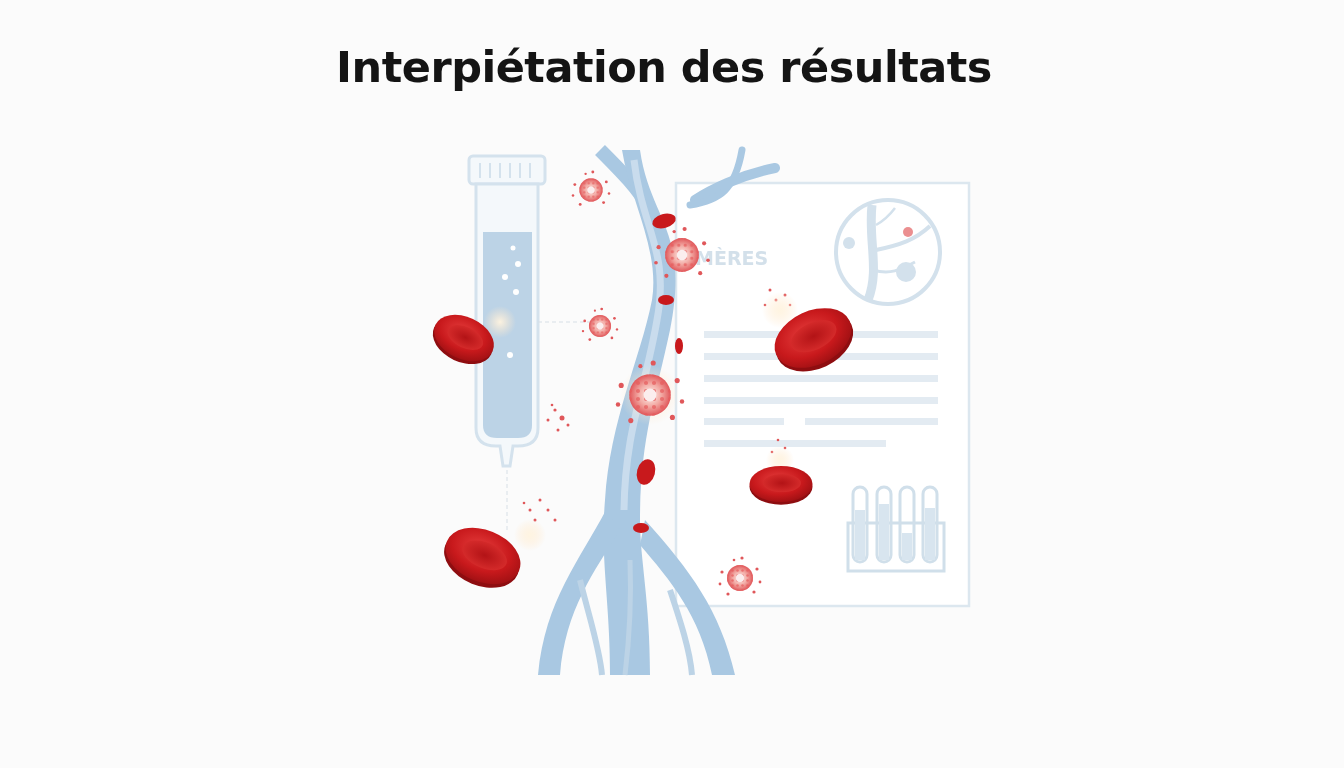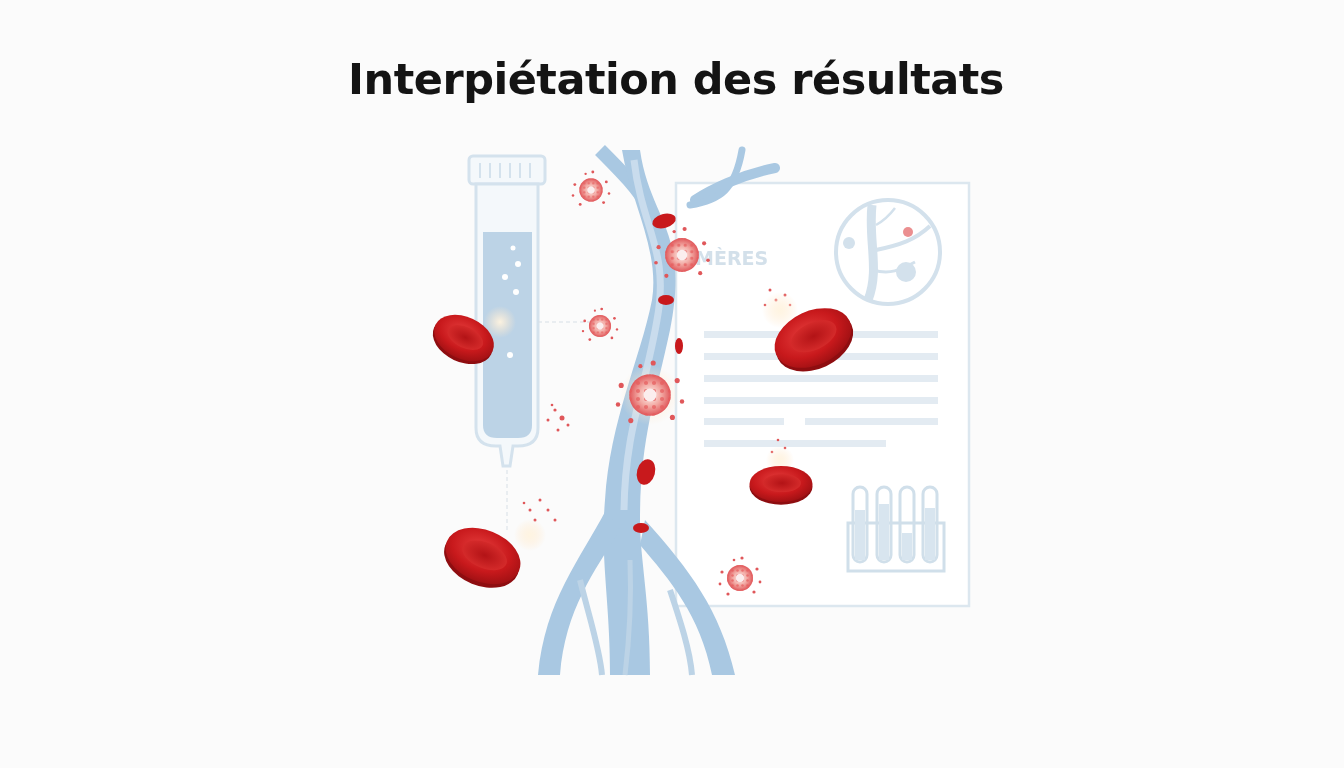--- a/index.html
+++ b/index.html
@@ -7,21 +7,21 @@
     width: 1344px; height: 768px; overflow: hidden;
     background: #fbfbfb;
     font-family: "Liberation Sans", "DejaVu Sans", sans-serif;
     position: relative;
   }
   .title {
     position: absolute; left: 0; top: 42px; width: 1328px;
     text-align: center;
     font-family: "DejaVu Sans", "Liberation Sans", sans-serif;
     font-weight: bold; font-size: 43px; letter-spacing: -0.5px;
-    color: #141414; margin: 12px;
+    color: #141414; margin: 0;
   }
   .illus { position: absolute; left: 0; top: 0; width: 1344px; height: 768px; }
   .doc-heading {
     font-family: "DejaVu Sans", "Liberation Sans", sans-serif;
     font-weight: bold; font-size: 19px; fill: #d3e0ea;
   }
 </style>
 </head>
 <body>
 

